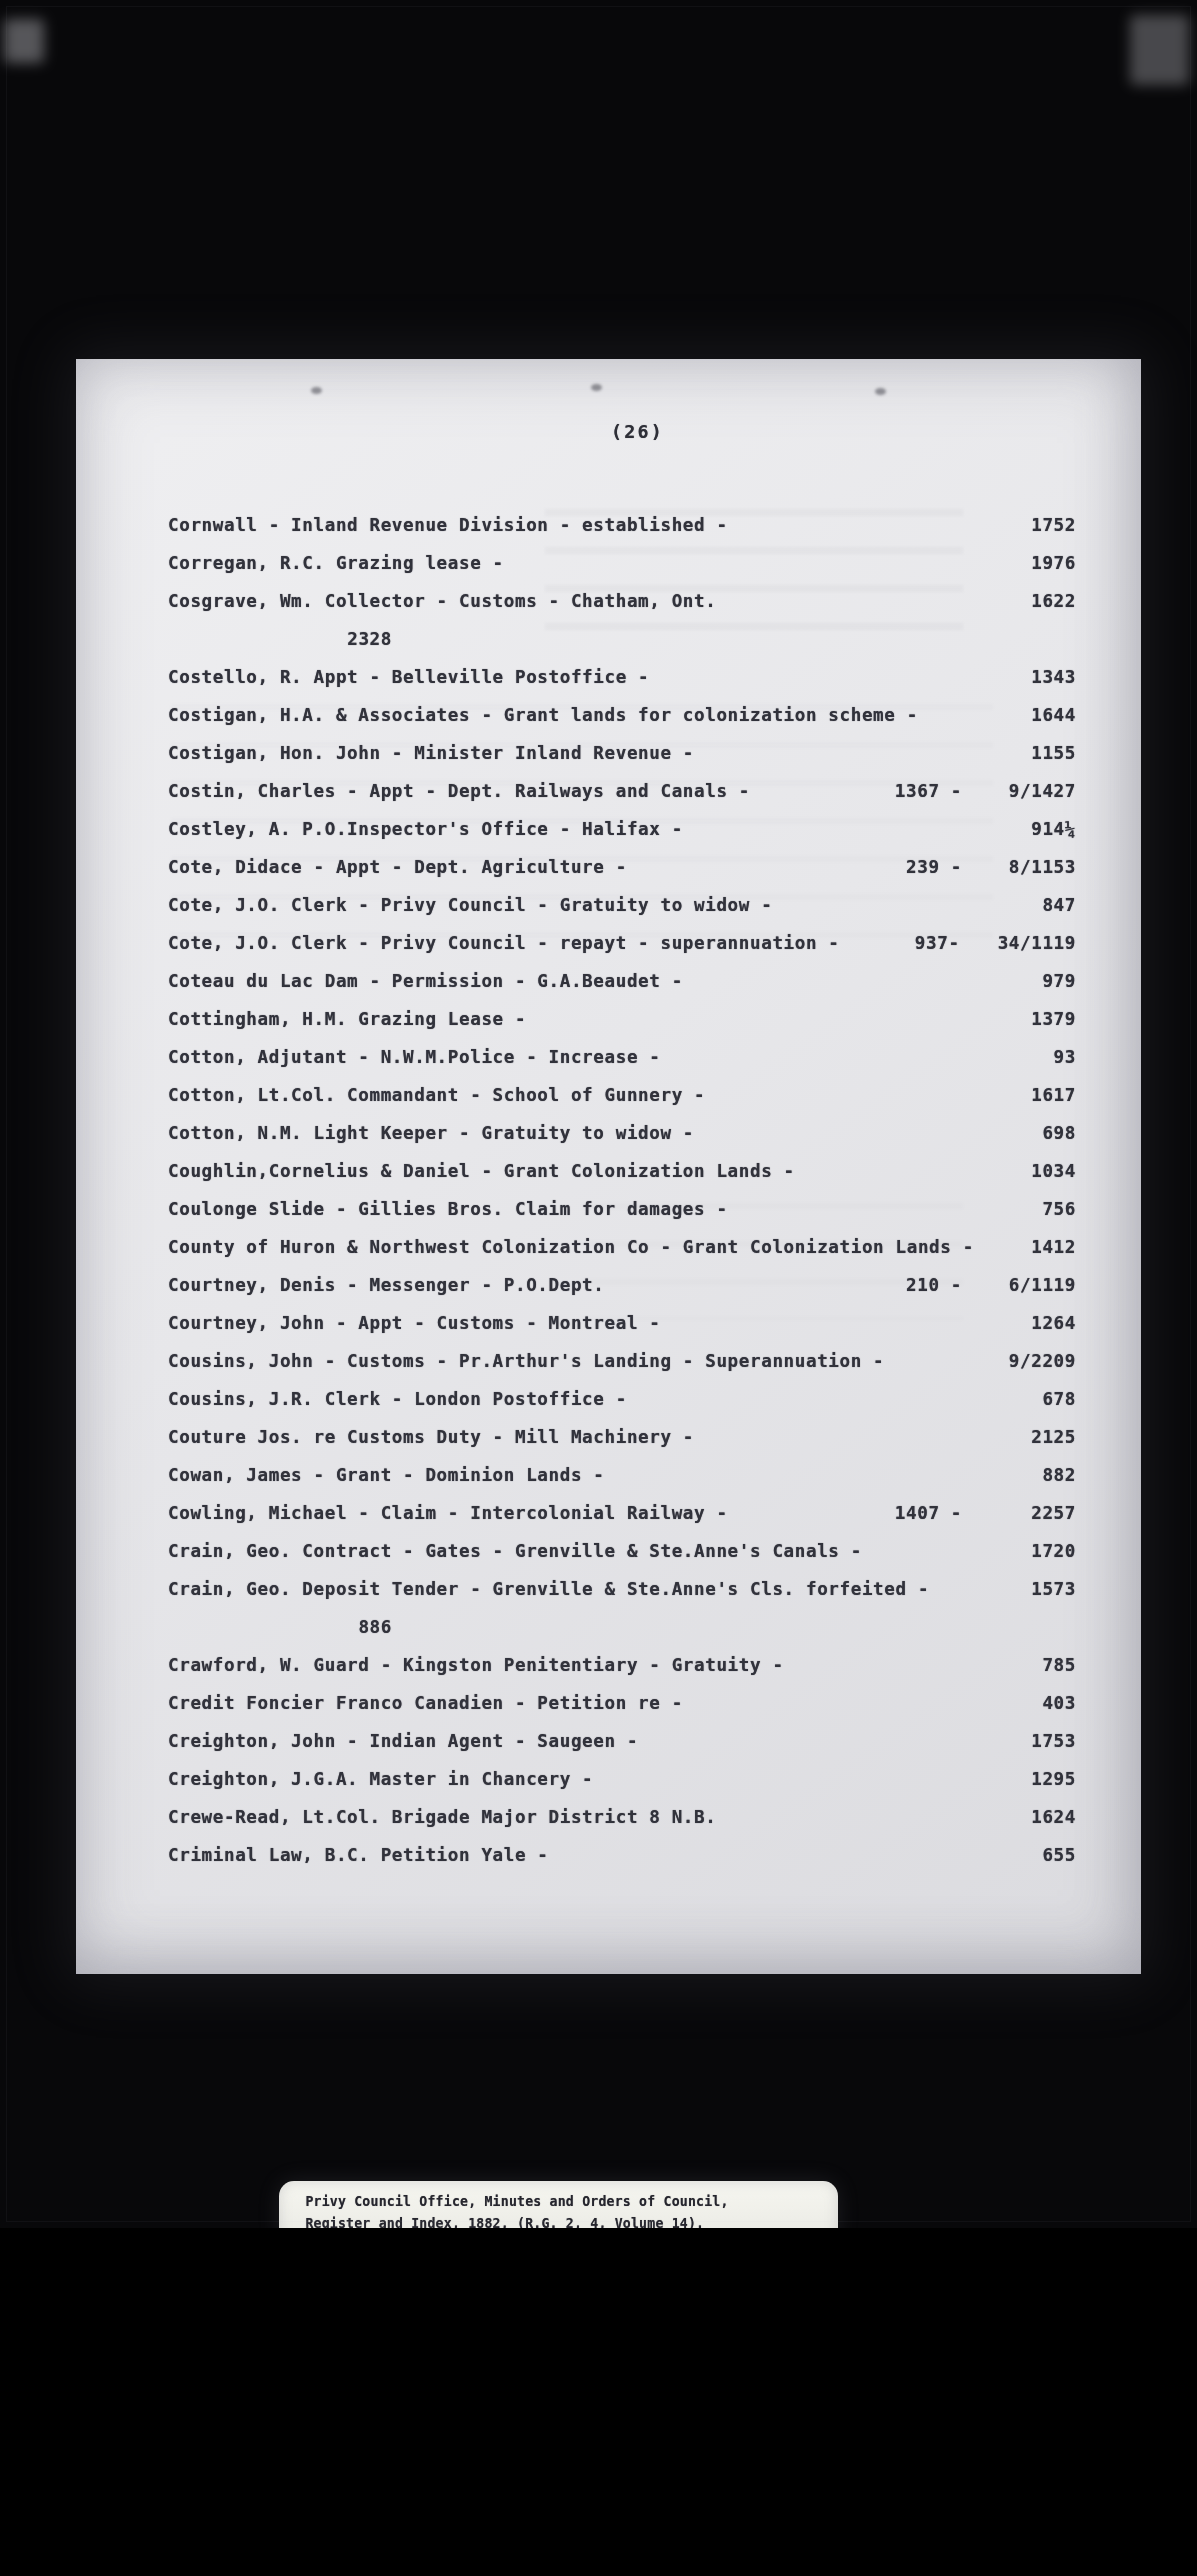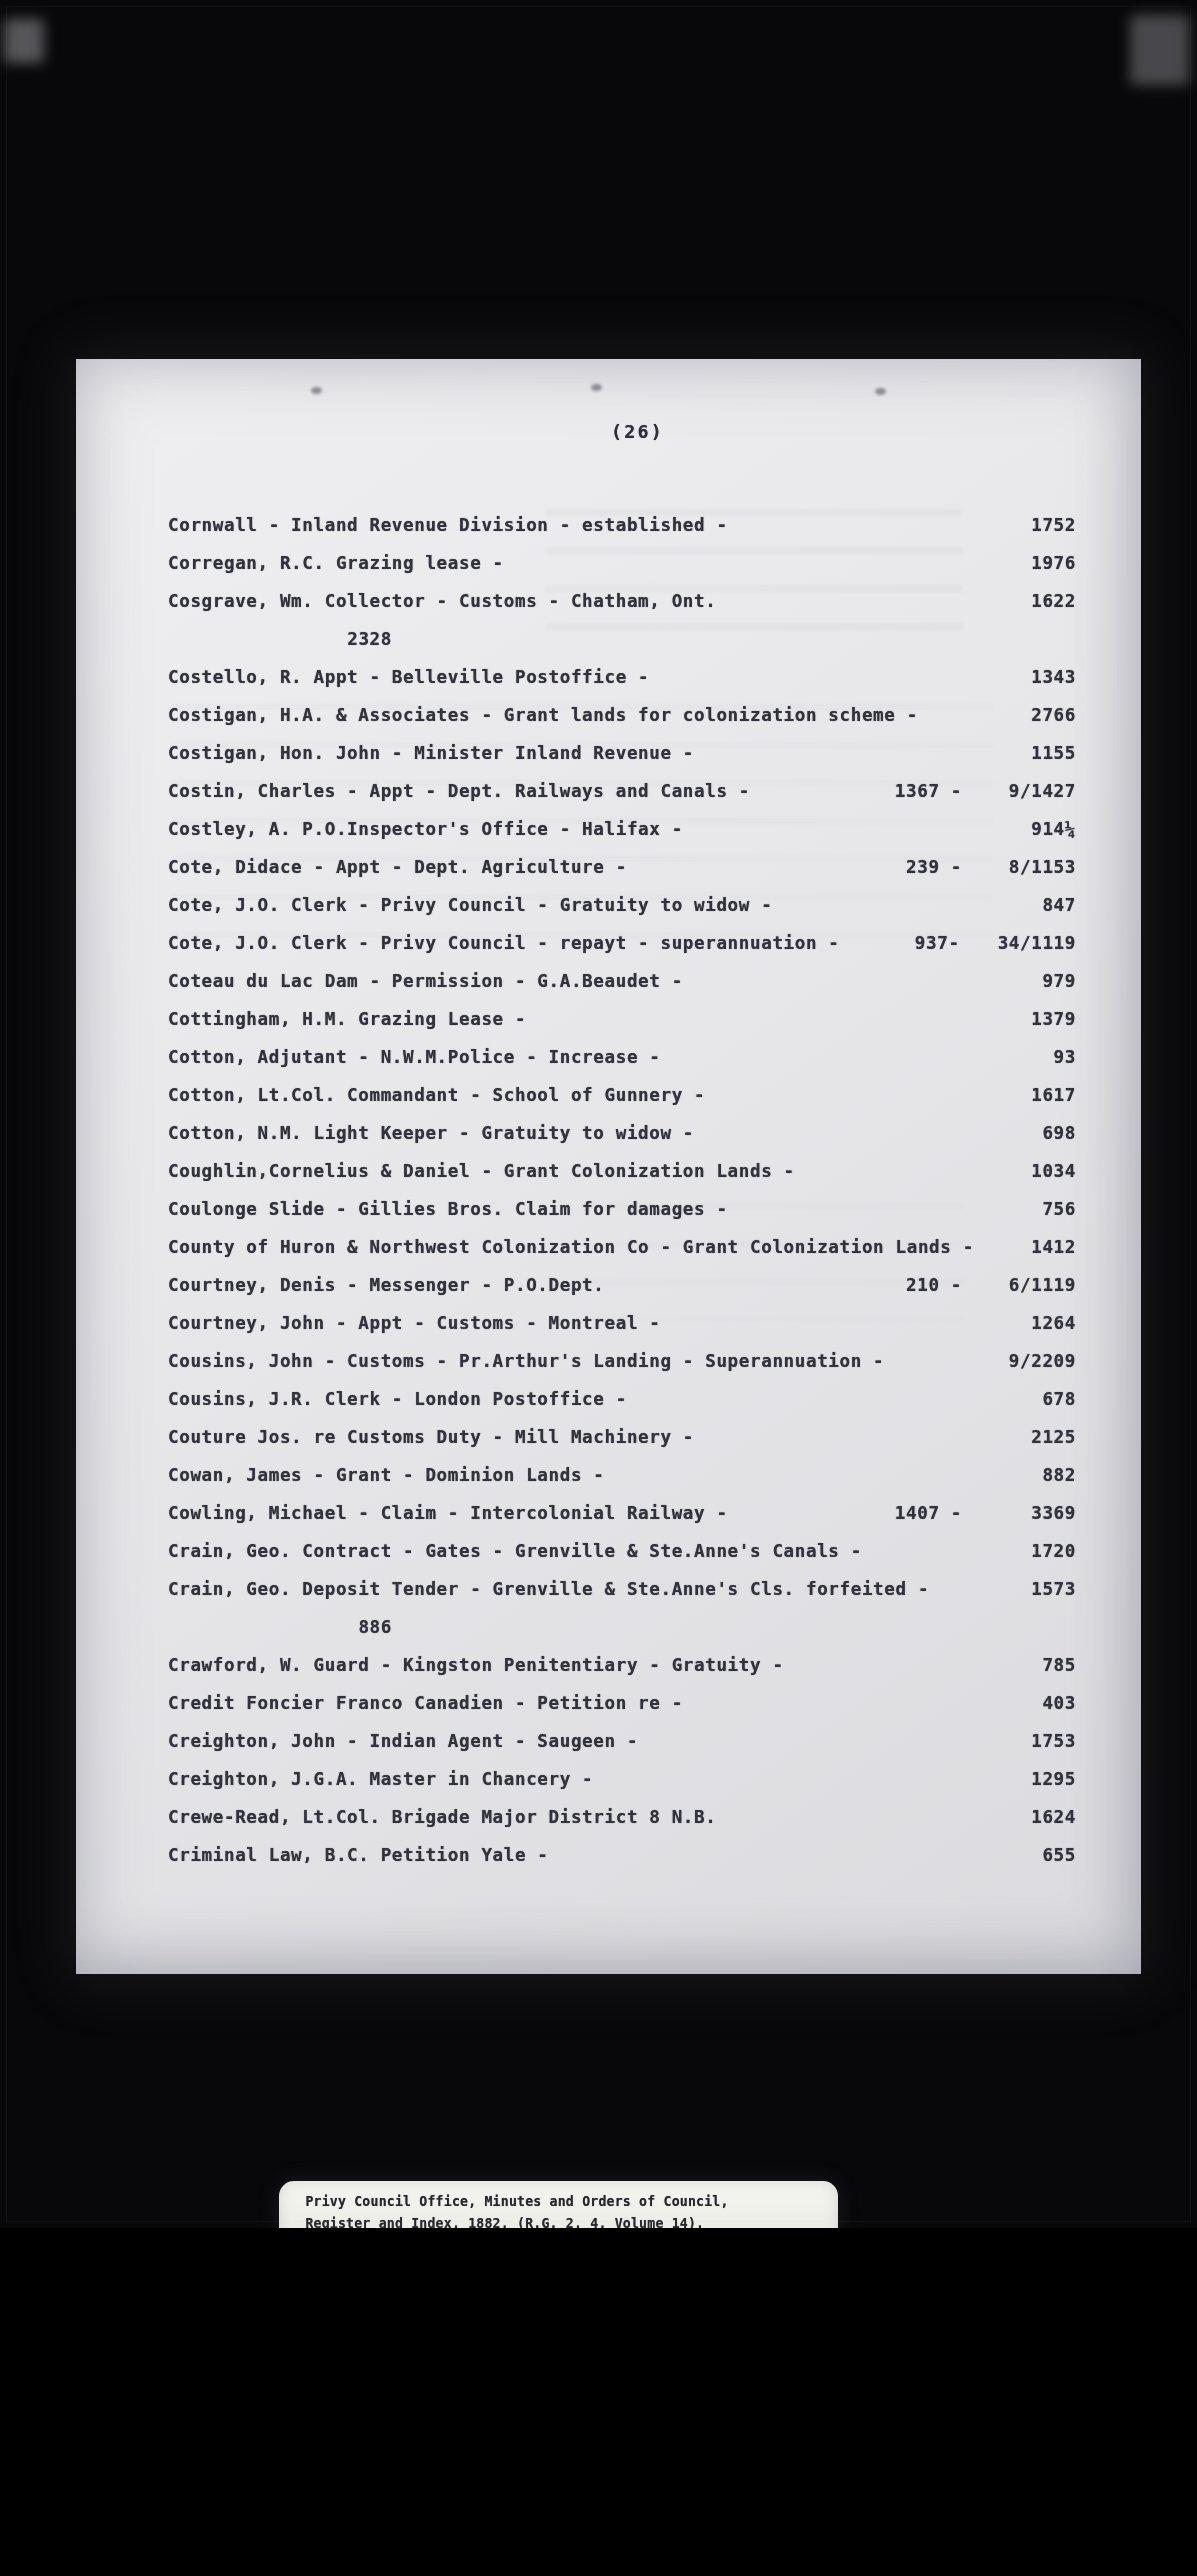--- a/index.html
+++ b/index.html
@@ -130,21 +130,21 @@
     <span class="e-ref">2328</span>
   </div>
         <div class="row">
     <span class="e-text">Costello, R.  Appt - Belleville Postoffice -</span>
     <span class="e-mid"></span>
     <span class="e-ref">1343</span>
   </div>
         <div class="row">
     <span class="e-text">Costigan, H.A. &amp; Associates - Grant lands for colonization scheme -</span>
     <span class="e-mid"></span>
-    <span class="e-ref">2766</span>
+    <span class="e-ref">1644</span>
   </div>
         <div class="row">
     <span class="e-text">Costigan, Hon. John - Minister Inland Revenue -</span>
     <span class="e-mid"></span>
     <span class="e-ref">1155</span>
   </div>
         <div class="row">
     <span class="e-text">Costin, Charles - Appt - Dept. Railways and Canals -</span>
     <span class="e-mid">1367 -</span>
     <span class="e-ref">9/1427</span>
@@ -235,21 +235,21 @@
     <span class="e-ref">2125</span>
   </div>
         <div class="row">
     <span class="e-text">Cowan, James - Grant - Dominion Lands -</span>
     <span class="e-mid"></span>
     <span class="e-ref">882</span>
   </div>
         <div class="row">
     <span class="e-text">Cowling, Michael - Claim - Intercolonial Railway -</span>
     <span class="e-mid">1407 -</span>
-    <span class="e-ref">3369</span>
+    <span class="e-ref">2257</span>
   </div>
         <div class="row">
     <span class="e-text">Crain, Geo.  Contract - Gates - Grenville &amp; Ste.Anne's Canals -</span>
     <span class="e-mid"></span>
     <span class="e-ref">1720</span>
   </div>
         <div class="row">
     <span class="e-text">Crain, Geo.  Deposit Tender - Grenville &amp; Ste.Anne's Cls. forfeited -</span>
     <span class="e-mid"></span>
     <span class="e-ref">1573</span>

